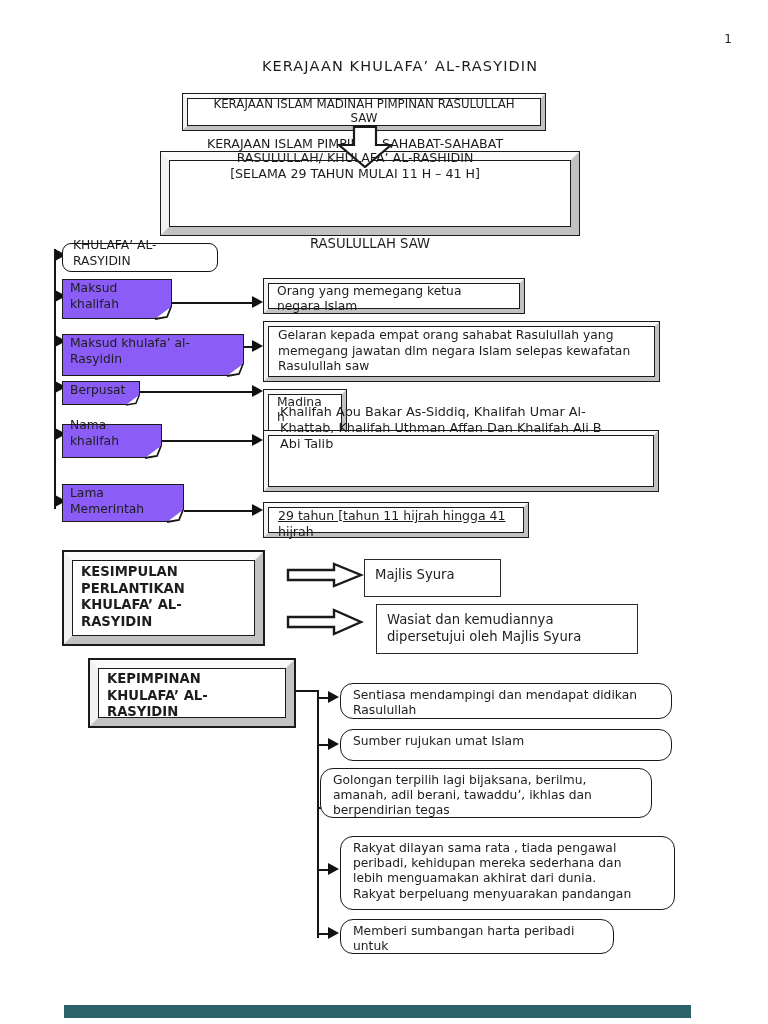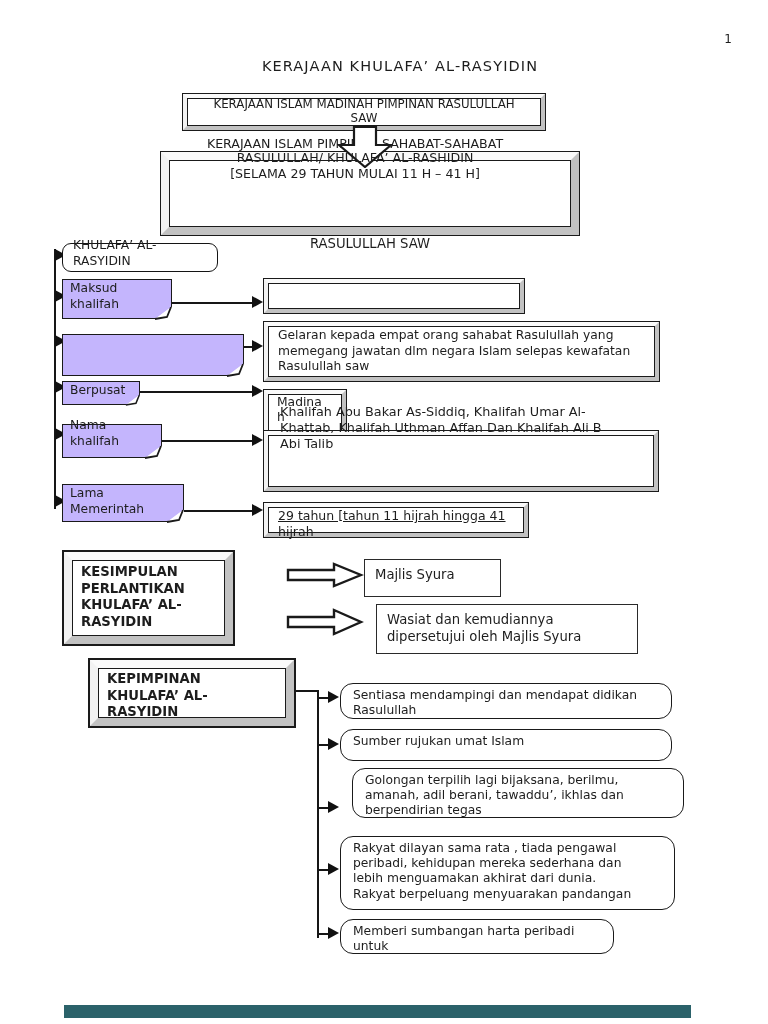--- a/index.html
+++ b/index.html
@@ -16,21 +16,21 @@
   .bevel .frame{position:absolute;inset:0;border-style:solid;border-color:#fafafa #c2c2c2 #c2c2c2 #f2f2f2;box-sizing:border-box;}
   .b-sm .frame{border-width:4px;}
   .b-lg .frame{border-width:8px;}
   .bevel .inner{position:absolute;border:1.3px solid #1a1a1a;background:#ffffff;box-sizing:border-box;}
   .b-sm .inner{inset:4px;}
   .b-lg .inner{inset:8px;}
   .thick{border-width:2px;}
   .thick .inner{border-width:1.7px;}
 
   
-  .folded{position:absolute;border:1.8px solid #1a1a1a;background:#c4b5fd;box-sizing:border-box;}
+  .folded{position:absolute;border:1.8px solid #1a1a1a;background:#8b5cf6;box-sizing:border-box;}
   .folded .lbl{position:absolute;left:7px;top:1px;font-size:12.3px;line-height:15.5px;white-space:pre-line;}
   .fold{position:absolute;right:-2px;bottom:-2px;}
 
   .hline{position:absolute;height:2px;background:#161616;}
   .vline{position:absolute;width:2px;background:#161616;}
   .tri{position:absolute;width:0;height:0;border-top:6.5px solid transparent;border-bottom:6.5px solid transparent;border-left:11px solid #111;}
 
   .plainbox{position:absolute;border:1.6px solid #2a2a2a;background:#fff;box-sizing:border-box;font-size:13.2px;line-height:17px;padding:6px 10px;}
   .rbox{position:absolute;border:1.7px solid #1a1a1a;border-radius:13px;background:#fff;box-sizing:border-box;
         font-size:12.3px;line-height:15.2px;padding:4px 12px 4px 12px;overflow:hidden;}
@@ -83,20 +83,22 @@
 
 <div class="folded" style="left:62px;top:279px;width:110px;height:40px;">
   <div class="lbl">Maksud
 khalifah</div>
   <svg class="fold" width="19" height="14" viewBox="0 0 19 14">
       <polygon points="0,14 19,14 19,0" fill="#ffffff"></polygon>
       <polyline points="1,13 13,11 17,1" fill="#ffffff" stroke="#1a1a1a" stroke-width="1.8"></polyline>
     </svg>
 </div>
 <div class="folded" style="left:62px;top:334px;width:182px;height:42px;">
+  <div class="lbl">Maksud khulafa’ al-
+Rasyidin</div>
   <svg class="fold" width="19" height="14" viewBox="0 0 19 14">
       <polygon points="0,14 19,14 19,0" fill="#ffffff"></polygon>
       <polyline points="1,13 13,11 17,1" fill="#ffffff" stroke="#1a1a1a" stroke-width="1.8"></polyline>
     </svg>
 </div>
 <div class="folded" style="left:62px;top:381px;width:78px;height:24px;">
   <div class="lbl">Berpusat</div>
   <svg class="fold" width="16" height="12" viewBox="0 0 19 14">
       <polygon points="0,14 19,14 19,0" fill="#ffffff"></polygon>
       <polyline points="1,13 13,11 17,1" fill="#ffffff" stroke="#1a1a1a" stroke-width="1.8"></polyline>
@@ -126,20 +128,22 @@
 <div class="hline" style="left:140px;top:391px;width:112px;"></div>
 <div class="tri" style="left:252px;top:385px;"></div>
 <div class="hline" style="left:162px;top:440px;width:90px;"></div>
 <div class="tri" style="left:252px;top:434px;"></div>
 <div class="hline" style="left:184px;top:510px;width:68px;"></div>
 <div class="tri" style="left:252px;top:504px;"></div>
 
 <div class="bevel b-sm" style="left:263px;top:278px;width:262px;height:36px;">
   <div class="frame"></div>
   <div class="inner"></div>
+  <div class="abs txt smalltxt" style="left:6px;top:4px;width:240px;">Orang yang memegang ketua
+negara Islam</div>
 </div>
 
 <div class="bevel b-sm" style="left:263px;top:321px;width:397px;height:61px;">
   <div class="frame"></div>
   <div class="inner"></div>
   <div class="abs txt" style="left:14px;top:6px;width:375px;font-size:12.3px;line-height:15.5px;">Gelaran kepada empat orang sahabat Rasulullah yang
 memegang jawatan dlm negara Islam selepas kewafatan
 Rasulullah saw</div>
 </div>
 
@@ -158,21 +162,21 @@
 Khattab, Khalifah Uthman Affan Dan Khalifah Ali B
 Abi Talib</div>
 
 <div class="bevel b-sm" style="left:263px;top:502px;width:266px;height:36px;">
   <div class="frame"></div>
   <div class="inner"></div>
   <div class="abs txt" style="left:14px;top:5px;width:246px;font-size:12.5px;line-height:15.5px;text-decoration:underline;">29 tahun [tahun 11 hijrah hingga 41
 hijrah</div>
 </div>
 
-<div class="bevel b-lg thick" style="left:62px;top:550px;width:173px;height:96px;">
+<div class="bevel b-lg thick" style="left:62px;top:550px;width:203px;height:96px;">
   <div class="frame"></div>
   <div class="inner"></div>
   <div class="abs txt bold-head" style="left:9px;top:9px;width:170px;">KESIMPULAN
 PERLANTIKAN
 KHULAFA’ AL-
 RASYIDIN</div>
 </div>
 
 <svg class="abs" style="left:286px;top:561px;" width="78" height="28" viewBox="0 0 78 28">
   <polygon points="2,9 48,9 48,3 75,14 48,25 48,19 2,19" fill="#ffffff" stroke="#1a1a1a" stroke-width="2.4"></polygon>
@@ -207,21 +211,21 @@
 <div class="hline" style="left:319px;top:807px;width:10px;"></div>
 <div class="tri" style="left:328px;top:801px;"></div>
 <div class="hline" style="left:319px;top:869px;width:10px;"></div>
 <div class="tri" style="left:328px;top:863px;"></div>
 <div class="hline" style="left:319px;top:933px;width:10px;"></div>
 <div class="tri" style="left:328px;top:927px;"></div>
 
 <div class="rbox txt" style="left:340px;top:683px;width:332px;height:36px;">Sentiasa mendampingi dan mendapat didikan
 Rasulullah</div>
 <div class="rbox txt" style="left:340px;top:729px;width:332px;height:32px;">Sumber rujukan umat Islam</div>
-<div class="rbox txt" style="left:352px;top:768px;width:332px;height:50px;">Golongan terpilih lagi bijaksana, berilmu,
+<div class="rbox txt" style="left:320px;top:768px;width:332px;height:50px;">Golongan terpilih lagi bijaksana, berilmu,
 amanah, adil berani, tawaddu’, ikhlas dan
 berpendirian tegas</div>
 <div class="rbox txt" style="left:340px;top:836px;width:335px;height:74px;">Rakyat dilayan sama rata , tiada pengawal
 peribadi, kehidupan mereka sederhana dan
 lebih menguamakan akhirat dari dunia.
 Rakyat berpeluang menyuarakan pandangan</div>
 <div class="rbox txt" style="left:340px;top:919px;width:274px;height:35px;">Memberi sumbangan harta peribadi untuk
 menegakkan Islam</div>
 
 <div class="footer-bar"></div>

